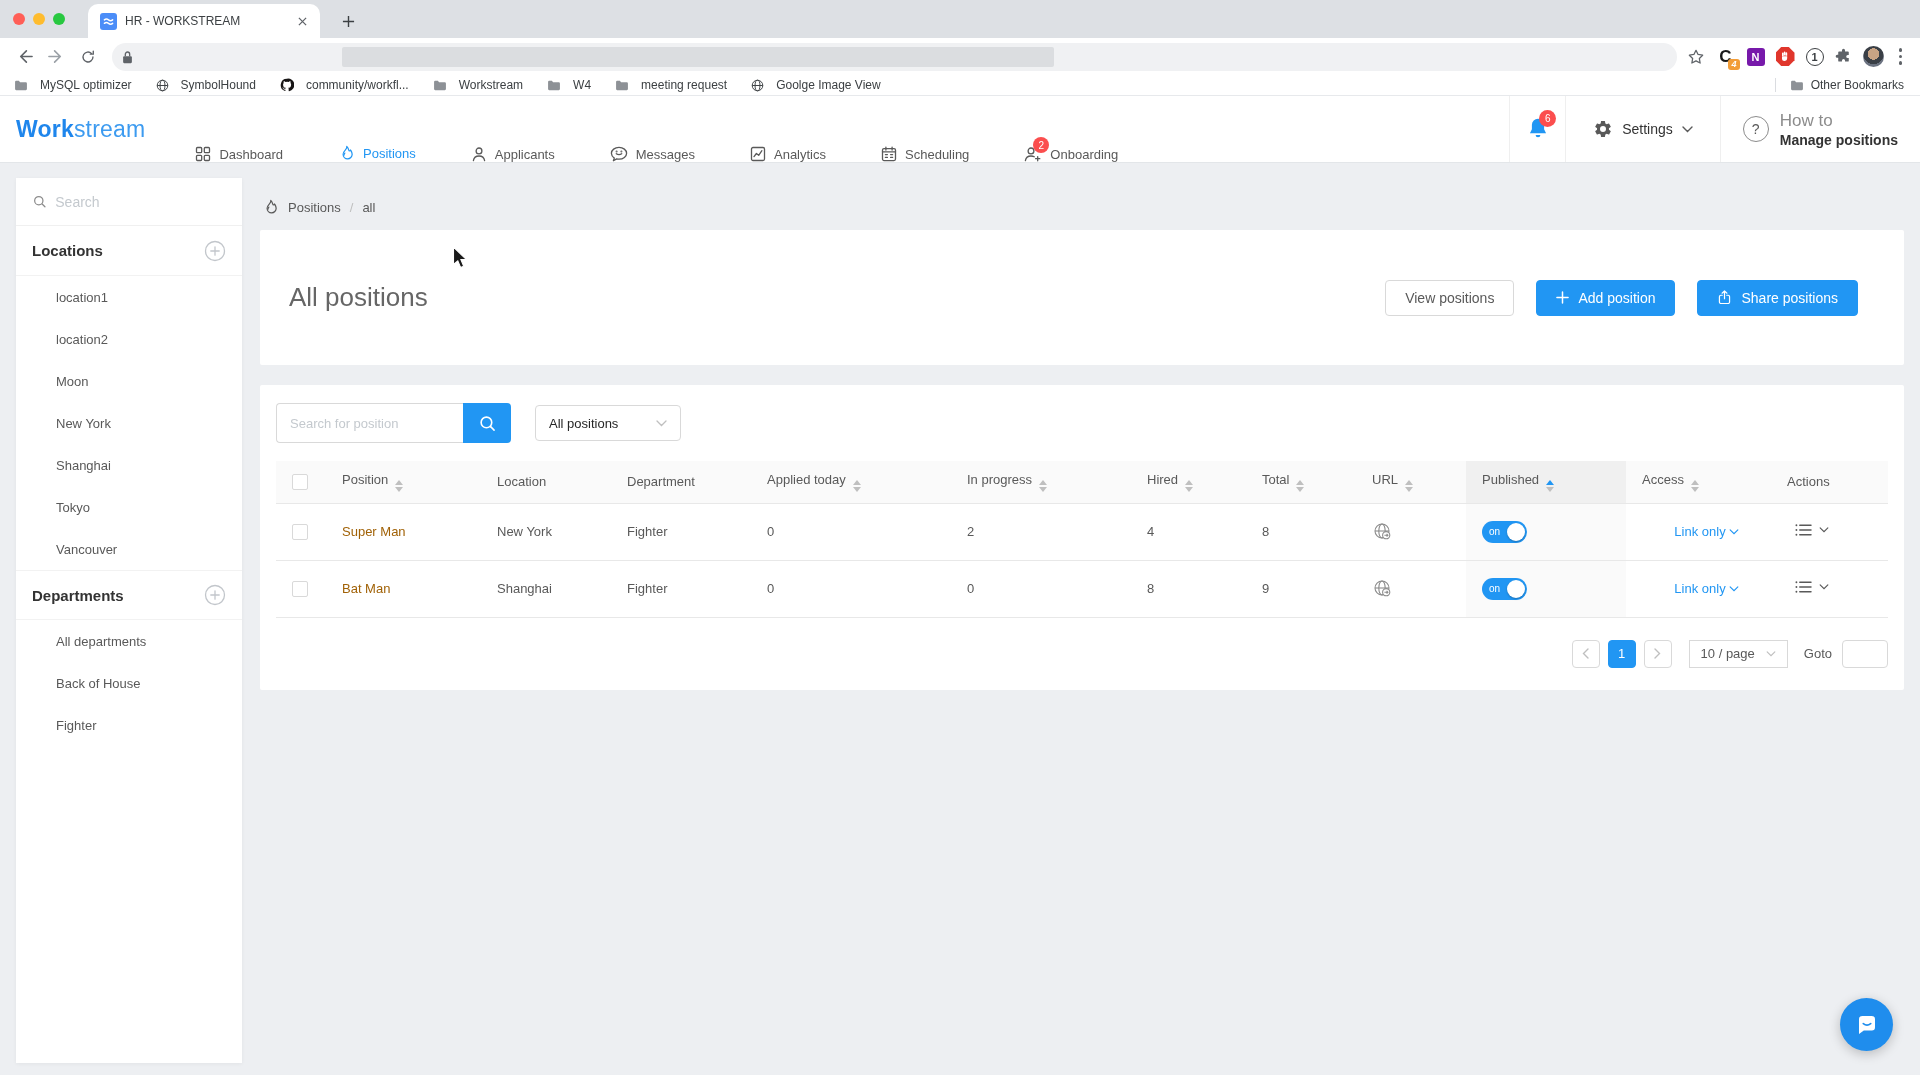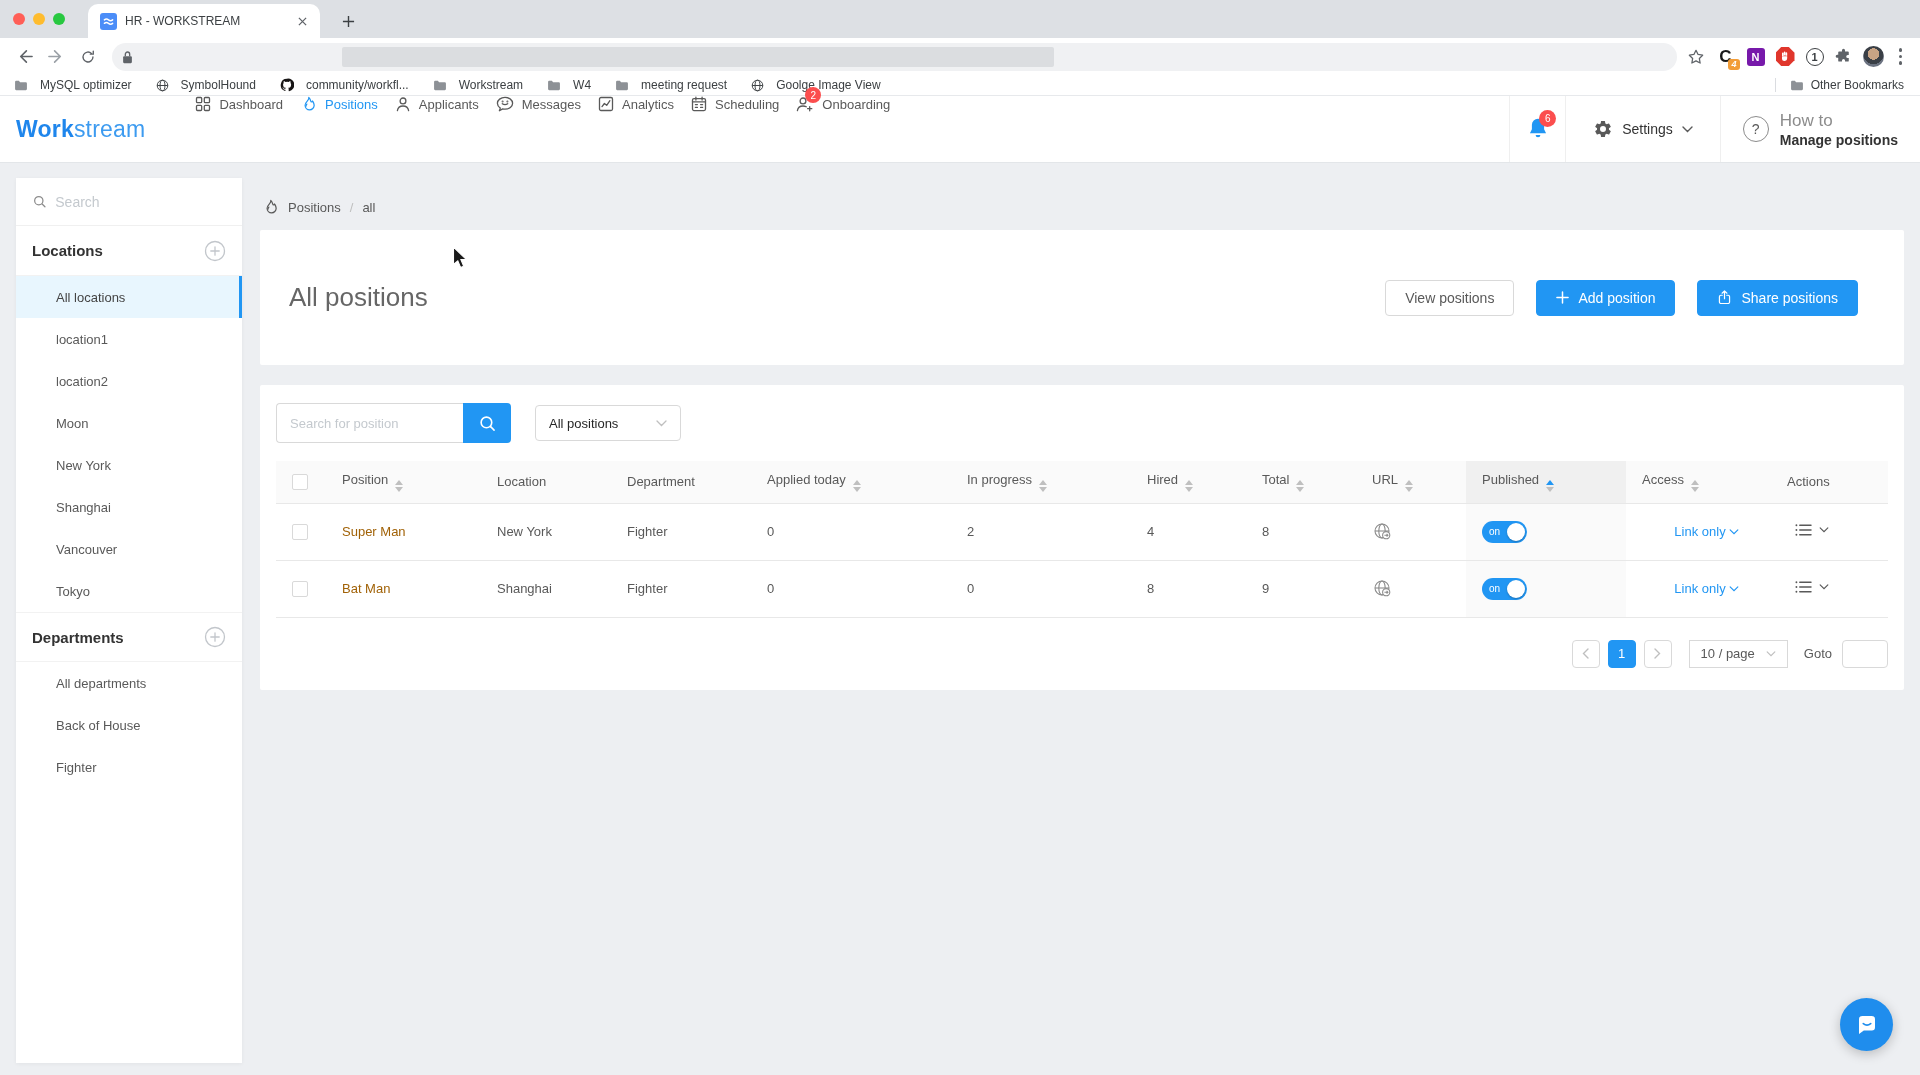--- a/index.html
+++ b/index.html
@@ -35,21 +35,21 @@
 
   .bookmarks { height:21px; background:#fff; border-bottom:1px solid #e8eaed; display:flex; align-items:center; padding:0 14px; font-size:12px; color:#3c4043; }
   .bm { display:flex; align-items:center; gap:12px; margin-right:24px; white-space:nowrap; }
   .bm-other { margin-left:auto; margin-right:2px; display:flex; align-items:center; gap:7px; border-left:1px solid #dadce0; padding-left:14px; }
 
   
   .app-header { height:67px; background:#fff; border-bottom:1px solid #e3e6e9; box-shadow:0 1px 3px rgba(0,0,0,.04); display:flex; align-items:stretch; position:relative; }
   .logo { align-self:center; margin-left:16px; font-size:23px; letter-spacing:.2px; white-space:nowrap; }
   .logo b { color:#1f86ec; font-weight:700; }
   .logo span { color:#3d9bf0; font-weight:300; }
-  .nav { display:flex; align-items:flex-start; margin-left:50px; gap:17px; }
+  .nav { display:flex; align-items:flex-end; margin-left:50px; gap:55px; }
   .nav-item { display:flex; align-items:center; gap:8px; font-size:13px; color:#595959; position:relative; cursor:pointer; }
   .nav-item.active { color:#2196f3; }
   .badge { position:absolute; top:-9px; left:9px; min-width:16px; height:16px; border-radius:8px; background:#fb4e4e; color:#fff; font-size:10px; display:grid; place-items:center; padding:0 3px; }
   .hdr-right { margin-left:auto; display:flex; align-items:stretch; }
   .hdr-bell { width:56px; display:grid; place-items:center; border-left:1px solid #efefef; position:relative; }
   .bell-badge { position:absolute; top:14px; right:9px; min-width:17px; height:17px; border-radius:9px; background:#fb4e4e; color:#fff; font-size:10px; display:grid; place-items:center; padding:0 3px; }
   .hdr-settings { border-left:1px solid #efefef; display:flex; align-items:center; gap:9px; padding:0 27px; font-size:14px; color:#333; }
   .hdr-help { border-left:1px solid #efefef; display:flex; align-items:center; gap:11px; padding:0 22px; }
   .q-circle { width:26px; height:26px; border:1.4px solid #8c8c8c; border-radius:50%; display:grid; place-items:center; color:#595959; font-size:14px; }
   .help-l1 { font-size:17px; color:#8c8c8c; }
@@ -350,28 +350,27 @@
         </svg>
       <input placeholder="Search" style="">
     </div>
     <div class="side-head">
       <span class="t">Locations</span>
       <svg width="22" height="22" viewBox="0 0 22 22" fill="none" stroke="#c2c6cb" stroke-width="1.3" stroke-linecap="round">
           <circle cx="11" cy="11" r="9.5"></circle>
           <path d="M11 6.8v8.4M6.8 11h8.4"></path>
         </svg>
     </div>
-    <div class="side-item active">All locations</div>
     <div class="side-item">location1</div>
     <div class="side-item">location2</div>
     <div class="side-item">Moon</div>
     <div class="side-item">New York</div>
     <div class="side-item">Shanghai</div>
+    <div class="side-item">Tokyo</div>
     <div class="side-item">Vancouver</div>
-    <div class="side-item">Tokyo</div>
     <div class="side-head dept">
       <span class="t">Departments</span>
       <svg width="22" height="22" viewBox="0 0 22 22" fill="none" stroke="#c2c6cb" stroke-width="1.3" stroke-linecap="round">
           <circle cx="11" cy="11" r="9.5"></circle>
           <path d="M11 6.8v8.4M6.8 11h8.4"></path>
         </svg>
     </div>
     <div class="side-item">All departments</div>
     <div class="side-item">Back of House</div>
     <div class="side-item">Fighter</div>

